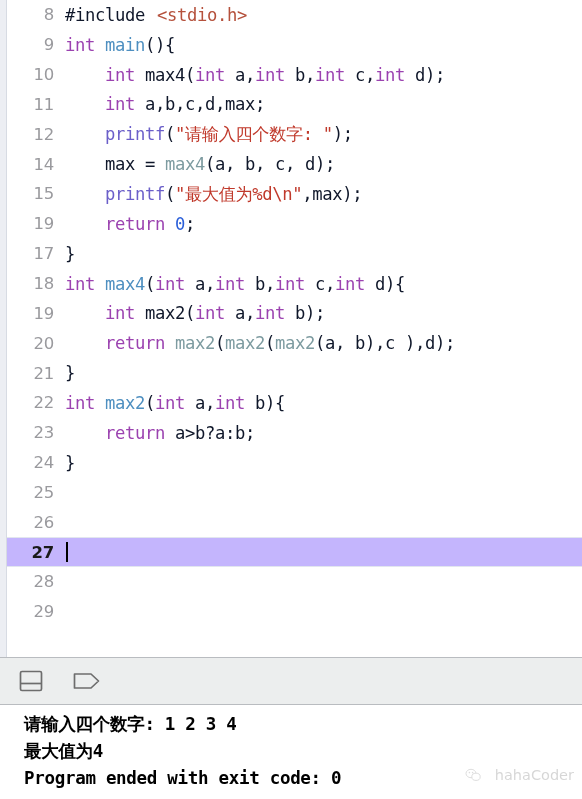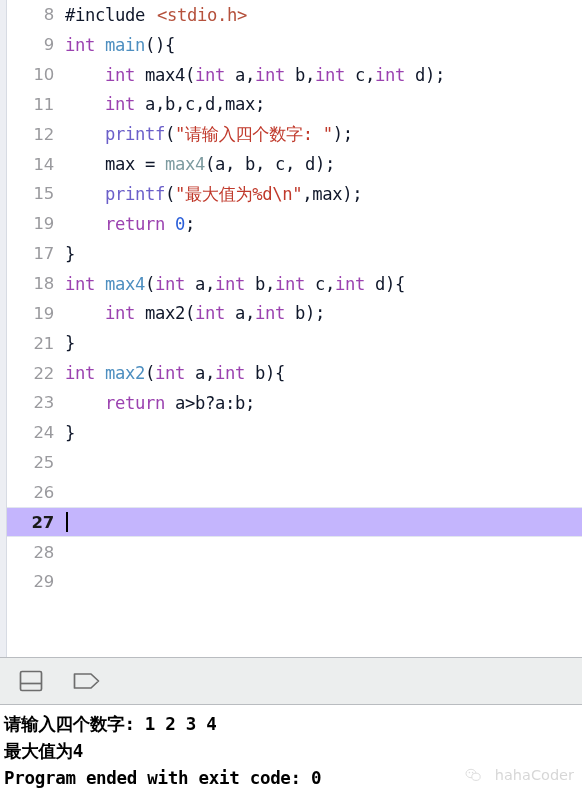--- a/index.html
+++ b/index.html
@@ -88,20 +88,21 @@
   }
   .tb-icon { width: 30px; height: 30px; display: flex; align-items: center; justify-content: center; cursor: default; }
 
   
   .console {
     flex: 1 1 auto;
     background: #ffffff;
     padding: 6px 0 0 4px;
     position: relative;
     overflow: hidden;
+    margin-left: 20px;
   }
   .cline {
     font-family: "DejaVu Sans Mono", "Liberation Mono", monospace;
     font-size: 17.5px;
     font-weight: bold;
     color: #000000;
     line-height: 27px;
     white-space: pre;
     letter-spacing: -0.3px;
   }
@@ -162,20 +163,24 @@
           <div class="ln">17</div>
           <div class="code"><span class="pln">}</span></div>
         </div>
         <div class="line">
           <div class="ln">18</div>
           <div class="code"><span class="kw">int </span><span class="fnb">max4</span><span class="pln">(</span><span class="kw">int </span><span class="pln">a,</span><span class="kw">int </span><span class="pln">b,</span><span class="kw">int </span><span class="pln">c,</span><span class="kw">int </span><span class="pln">d){</span></div>
         </div>
         <div class="line">
           <div class="ln">19</div>
           <div class="code"><span class="pln">    </span><span class="kw">int </span><span class="pln">max2(</span><span class="kw">int </span><span class="pln">a,</span><span class="kw">int </span><span class="pln">b);</span></div>
+        </div>
+        <div class="line">
+          <div class="ln">20</div>
+          <div class="code"><span class="pln">    </span><span class="kw">return </span><span class="fng">max2</span><span class="pln">(</span><span class="fng">max2</span><span class="pln">(</span><span class="fng">max2</span><span class="pln">(a, b),c ),d);</span></div>
         </div>
         <div class="line">
           <div class="ln">21</div>
           <div class="code"><span class="pln">}</span></div>
         </div>
         <div class="line">
           <div class="ln">22</div>
           <div class="code"><span class="kw">int </span><span class="fnb">max2</span><span class="pln">(</span><span class="kw">int </span><span class="pln">a,</span><span class="kw">int </span><span class="pln">b){</span></div>
         </div>
         <div class="line">

